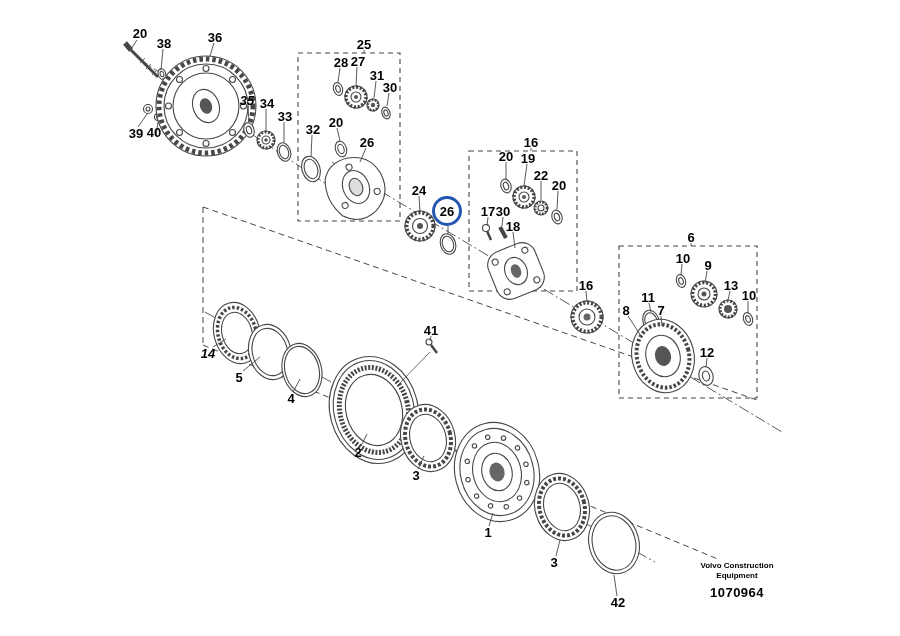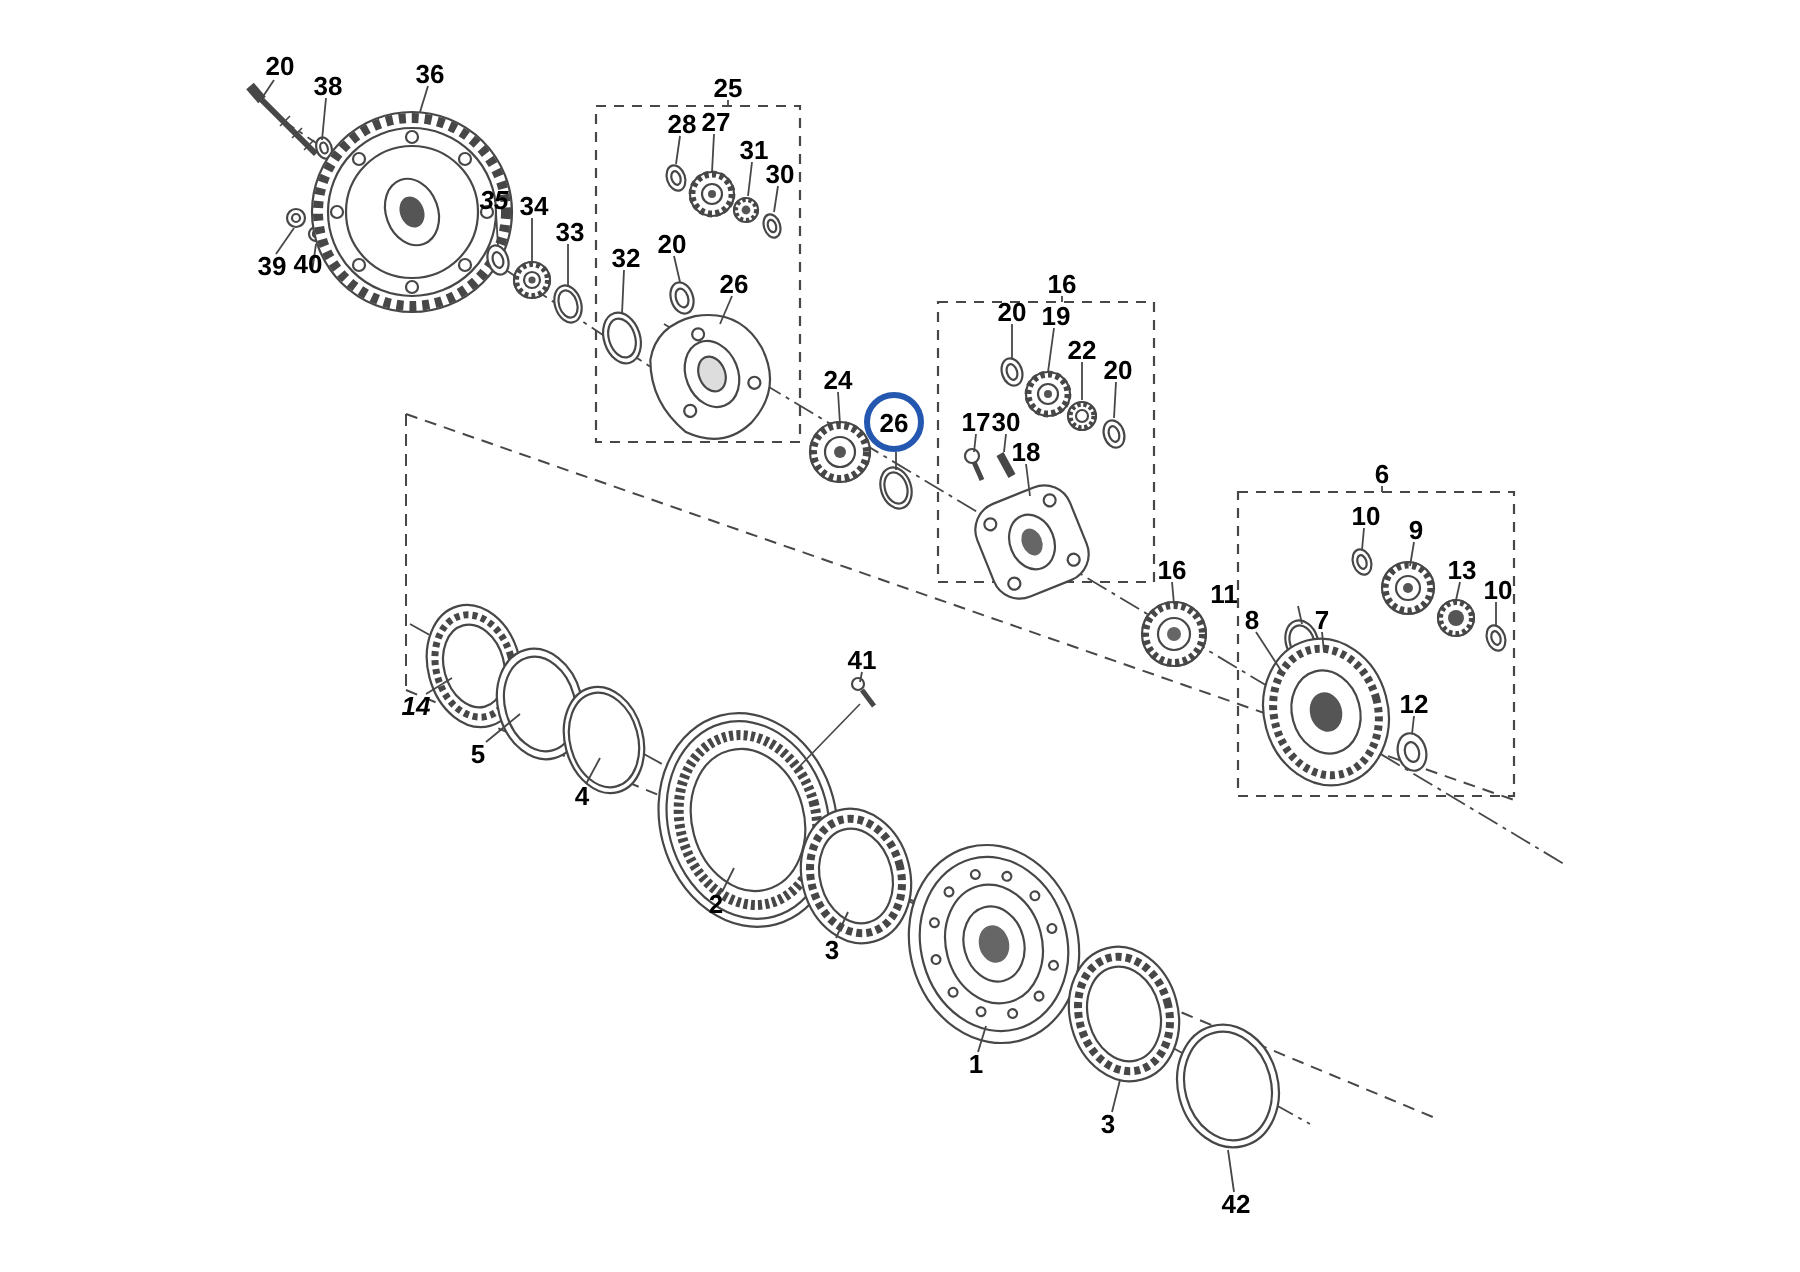--- a/index.html
+++ b/index.html
@@ -371,29 +371,34 @@
       <div class="callout highlight" style="left: 447px; top: 211px; border-color: rgb(36, 87, 176);">26</div>
       <div class="callout" style="left: 488px; top: 211px;">17</div>
       <div class="callout" style="left: 503px; top: 211px;">30</div>
       <div class="callout" style="left: 513px; top: 226px;">18</div>
       <div class="callout" style="left: 691px; top: 237px;">6</div>
       <div class="callout" style="left: 683px; top: 258px;">10</div>
       <div class="callout" style="left: 708px; top: 265px;">9</div>
       <div class="callout" style="left: 731px; top: 285px;">13</div>
       <div class="callout" style="left: 749px; top: 295px;">10</div>
       <div class="callout" style="left: 586px; top: 285px;">16</div>
-      <div class="callout" style="left: 612px; top: 297px;">11</div>
+      <div class="callout" style="left: 648px; top: 297px;">11</div>
       <div class="callout" style="left: 626px; top: 310px;">8</div>
       <div class="callout" style="left: 661px; top: 310px;">7</div>
       <div class="callout" style="left: 431px; top: 330px;">41</div>
       <div class="callout" style="left: 208px; top: 353px; font-style: italic;">14</div>
       <div class="callout" style="left: 707px; top: 352px;">12</div>
       <div class="callout" style="left: 239px; top: 377px;">5</div>
       <div class="callout" style="left: 291px; top: 398px;">4</div>
       <div class="callout" style="left: 358px; top: 452px;">2</div>
       <div class="callout" style="left: 416px; top: 475px;">3</div>
       <div class="callout" style="left: 488px; top: 532px;">1</div>
       <div class="callout" style="left: 554px; top: 562px;">3</div>
       <div class="callout" style="left: 618px; top: 602px;">42</div>
     </div>
 
+  <div class="footer">
+    <div class="brand">Volvo Construction</div>
+    <div class="brand">Equipment</div>
+    <div class="pn">1070964</div>
+  </div>
 
 </div>
 
 </body></html>

